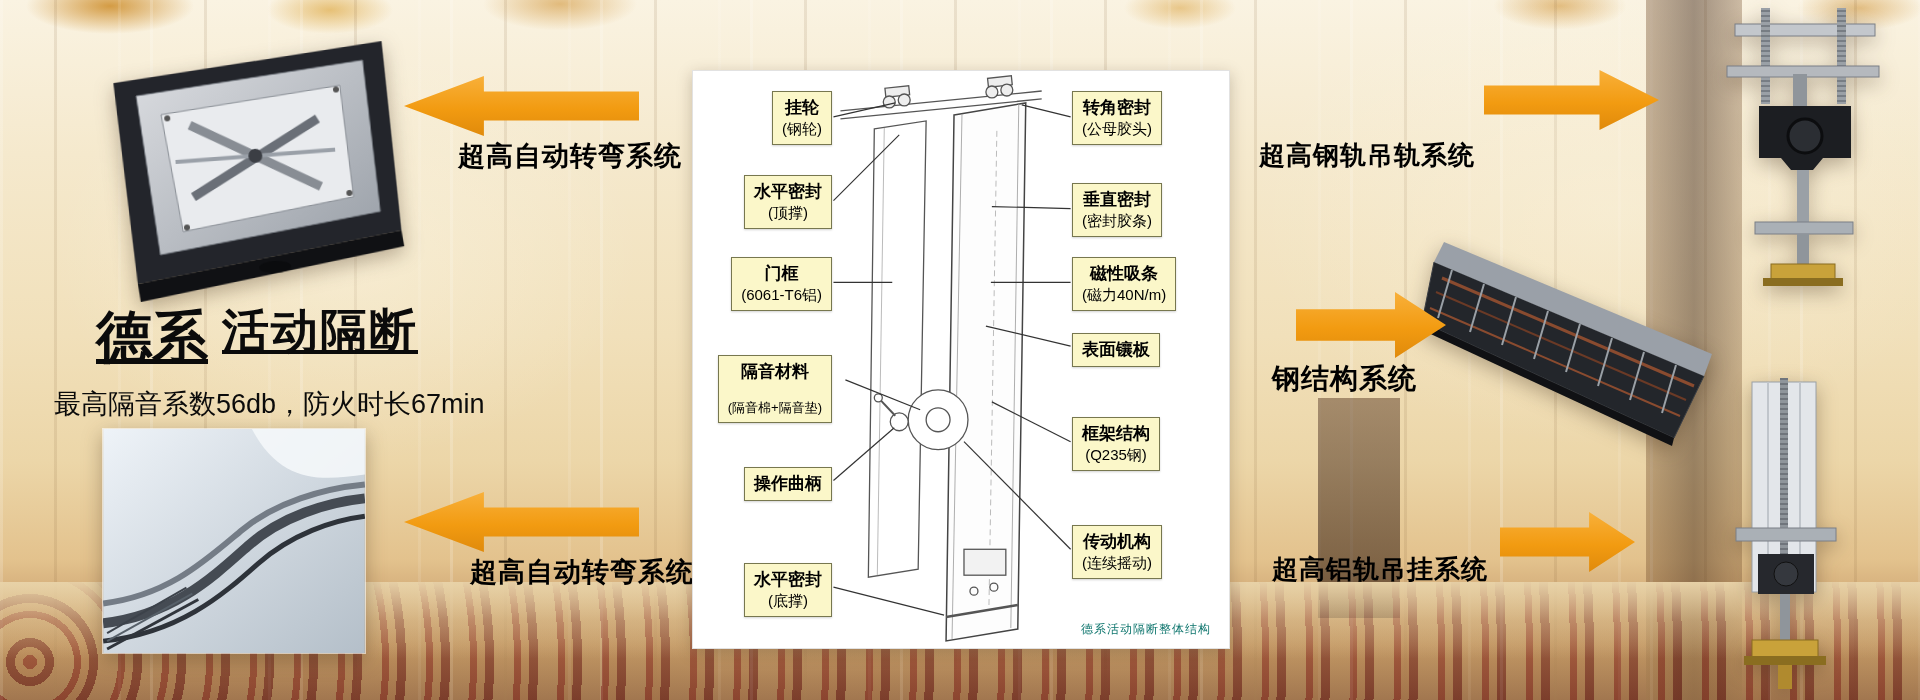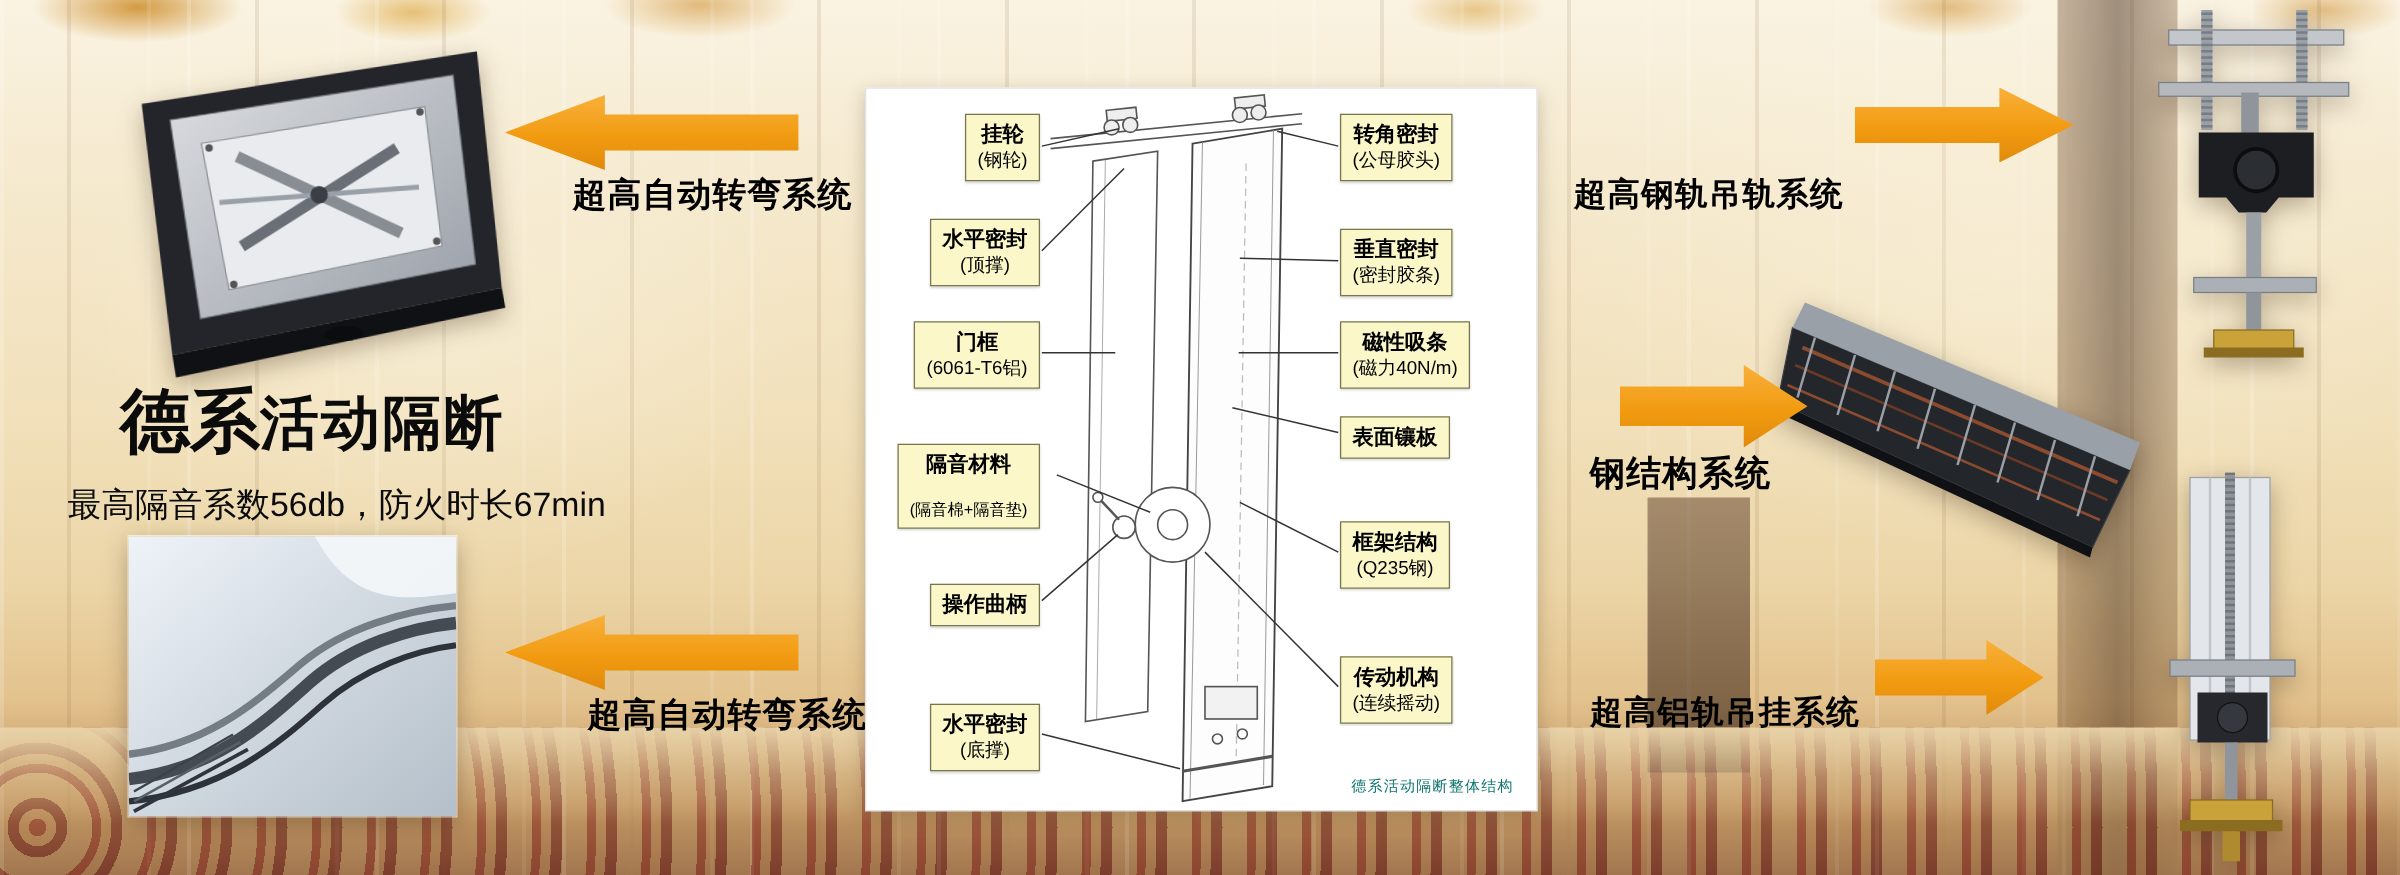--- a/index.html
+++ b/index.html
@@ -61,23 +61,23 @@
   .ar-br{left:1500px;top:512px;width:135px;height:60px;}
 
   .arrow-label{position:absolute;font-weight:800;color:#000;white-space:nowrap;letter-spacing:1px;}
   .al-tl{left:458px;top:138px;font-size:27px;}
   .al-bl{left:470px;top:554px;font-size:27px;}
   .al-tr{left:1259px;top:138px;font-size:26px;}
   .al-mr{left:1272px;top:360px;font-size:28px;}
   .al-br{left:1272px;top:552px;font-size:26px;}
 
   
-  .brand{position:absolute;left:96px;top:300px;display:flex;align-items:center;white-space:nowrap;}
+  .brand{position:absolute;left:96px;top:300px;display:flex;align-items:flex-start;white-space:nowrap;text-decoration:underline;}
   .brand .b1{font-size:56px;font-weight:900;}
-  .brand .b2{font-size:47px;font-weight:700;letter-spacing:2px;}
+  .brand .b2{font-size:47px;font-weight:700;margin-left:14px;letter-spacing:2px;}
   .subtitle{position:absolute;left:54px;top:386px;font-size:27px;font-weight:500;white-space:nowrap;}
 
   
   .panel{position:absolute;left:692px;top:70px;width:538px;height:579px;background:#fff;
     border:1px solid #e2e2e2;box-shadow:0 4px 14px rgba(60,40,20,.25);}
   .panel svg.art{position:absolute;inset:0;width:100%;height:100%;}
   .callout{position:absolute;background:var(--callout_bg);border:1px solid var(--callout_border);
     border-radius:0;padding:5px 9px;text-align:center;line-height:1.3;color:#000;
     box-shadow:0 1px 2px rgba(0,0,0,.18);white-space:nowrap;}
   .callout .co-t{font-size:17px;font-weight:600;}

